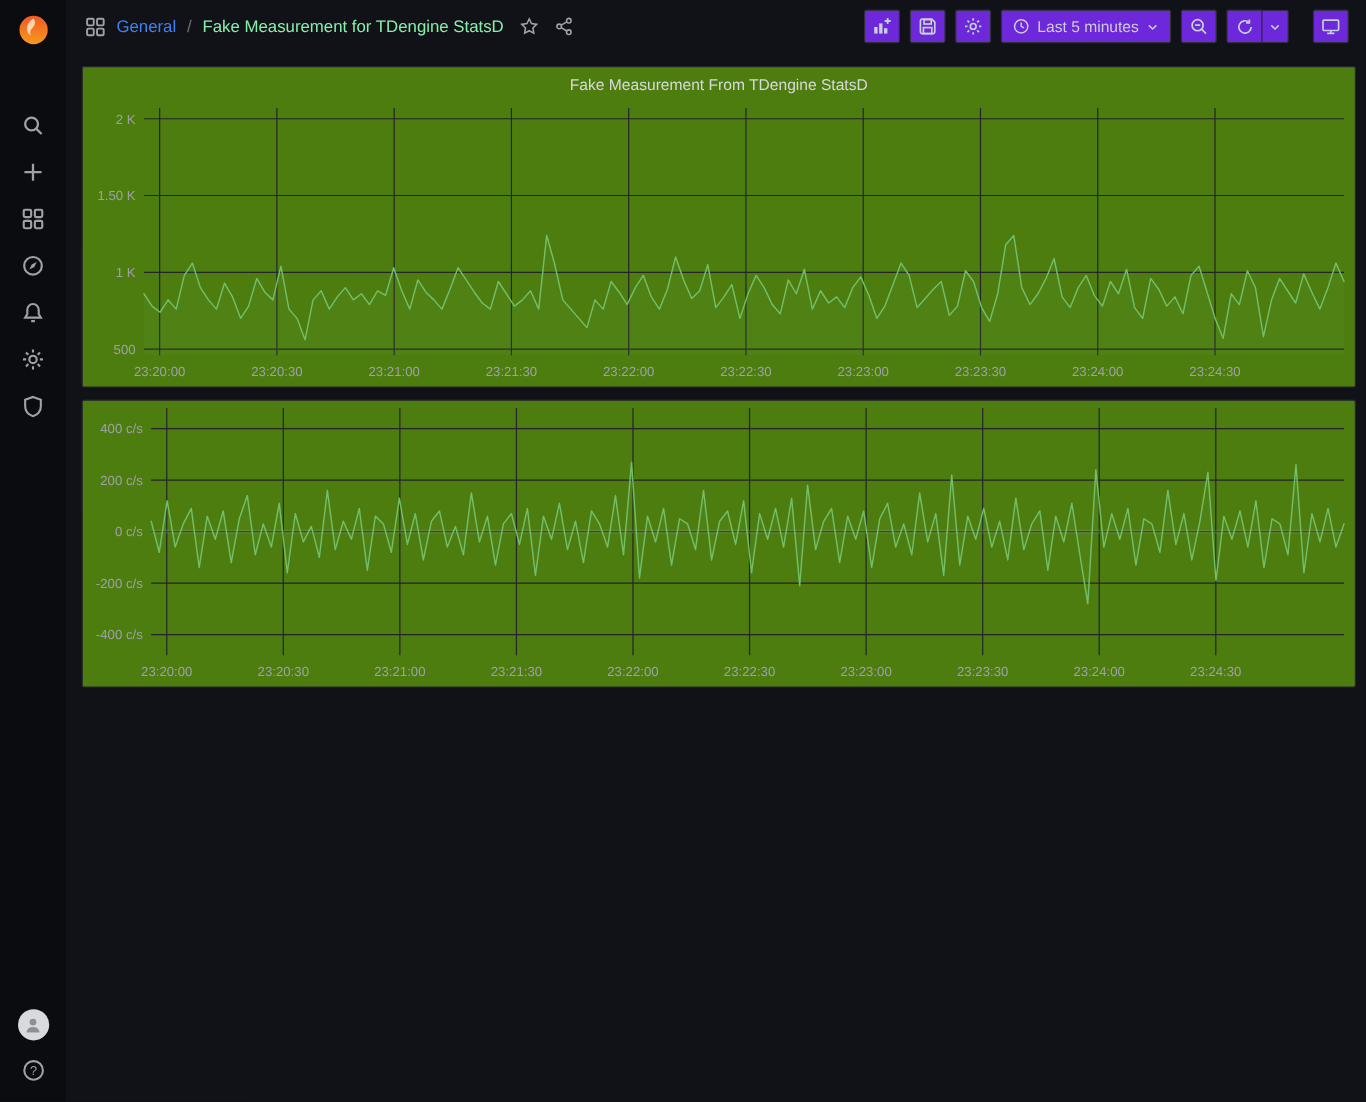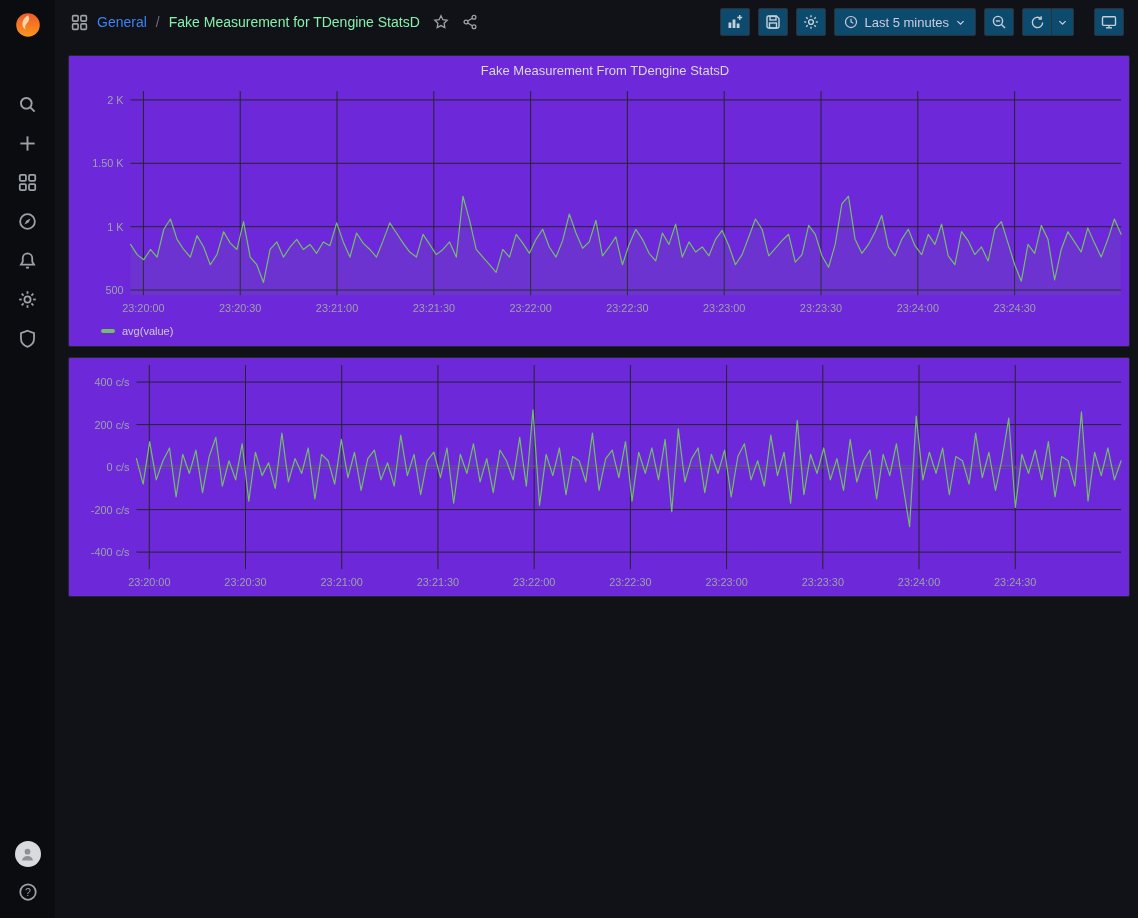--- a/index.html
+++ b/index.html
@@ -36,36 +36,35 @@
   }
   .crumbs { display:flex; align-items:center; gap:9px; }
   .crumb-iconbtn { background:none; border:none; color:#9da2a8; display:flex; align-items:center; cursor:pointer; }
   .crumb-link { color:#3b82f6; font-size:14px; text-decoration:none; cursor:pointer; }
   .crumb-sep { color:#6e7076; font-size:14px; }
   .crumb-title { color:#86efac; font-size:14px; cursor:pointer; }
   .minibtn { background:none; border:none; color:#9da2a8; display:flex; align-items:center; margin-left:4px; cursor:pointer; }
   .topbar-right { margin-left:auto; display:flex; align-items:center; gap:8px; }
   .toolbtn {
     height:28px; min-width:30px; padding:0 6px;
-    background:#0c4a6e; border:1px solid #2e3036; border-radius:2px;
+    background:#6d28d9; border:1px solid #2e3036; border-radius:2px;
     color:#c7d0d9; display:flex; align-items:center; justify-content:center; gap:6px; cursor:pointer;
     font-family:"Liberation Sans", sans-serif;
   }
   .timepicker { padding:0 9px; font-size:13px; color:#ccccdc; }
   .btn-group { display:flex; }
   .btn-group .toolbtn:first-child { border-top-right-radius:0; border-bottom-right-radius:0; }
   .btn-group .toolbtn:last-child { border-left:none; border-top-left-radius:0; border-bottom-left-radius:0; min-width:22px; padding:0 3px; }
   .kiosk { margin-left:12px; }
 
   
   .content { padding:11px 8px 8px 13px; overflow:hidden; }
   .panel {
-    background:#6d28d9; border:1px solid #25272d; border-radius:2px;
+    background:#4d7c0f; border:1px solid #25272d; border-radius:2px;
     margin-bottom:10px;
-    padding-left:12px;
   }
   .panel-title {
     height:28px; display:flex; align-items:center; justify-content:center;
     color:#d8d9da; font-size:13px; font-weight:500; cursor:pointer;
   }
   .chart { width:100%; display:block; line-height:0; }
   .legend { display:flex; align-items:center; gap:7px; padding:3px 0 9px 20px; color:#ccccdc; font-size:11px; cursor:pointer; }
   .swatch { width:14px; height:4px; border-radius:2px; background:#73bf69; display:inline-block; }
   svg .tick { fill:#9da2a8; font-size:11px; font-family:"Liberation Sans", sans-serif; }
 </style>
@@ -291,24 +290,20 @@
               <text x="356.18892508143324" y="229" text-anchor="middle" class="tick">23:21:30</text>
               <text x="453.9087947882736" y="229" text-anchor="middle" class="tick">23:22:00</text>
               <text x="551.628664495114" y="229" text-anchor="middle" class="tick">23:22:30</text>
               <text x="649.3485342019544" y="229" text-anchor="middle" class="tick">23:23:00</text>
               <text x="747.0684039087947" y="229" text-anchor="middle" class="tick">23:23:30</text>
               <text x="844.7882736156351" y="229" text-anchor="middle" class="tick">23:24:00</text>
               <text x="942.5081433224756" y="229" text-anchor="middle" class="tick">23:24:30</text>
               <polygon points="50.0,212.0 50.0,160.8 56.7,171.1 63.4,176.2 70.1,165.9 76.8,173.6 83.6,145.5 90.3,135.2 97.0,155.7 103.7,165.9 110.4,173.6 117.1,151.9 123.8,163.4 130.5,181.3 137.2,171.1 144.0,148.0 150.7,159.5 157.4,165.9 164.1,137.8 170.8,173.6 177.5,181.3 184.2,199.2 190.9,165.9 197.7,158.3 204.4,173.6 211.1,163.4 217.8,155.7 224.5,165.9 231.2,160.8 237.9,169.8 244.6,158.3 251.3,162.1 258.1,139.1 264.8,158.3 271.5,173.6 278.2,149.3 284.9,159.5 291.6,165.9 298.3,173.6 305.0,157.0 311.7,139.1 318.5,149.3 325.2,159.5 331.9,168.5 338.6,173.6 345.3,150.6 352.0,160.8 358.7,171.1 365.4,165.9 372.1,158.3 378.9,173.6 385.6,112.2 392.3,136.5 399.0,165.9 405.7,173.6 412.4,181.3 419.1,189.0 425.8,165.9 432.6,173.6 439.3,150.6 446.0,159.5 452.7,169.8 459.4,155.7 466.1,145.5 472.8,163.4 479.5,173.6 486.2,157.0 493.0,130.1 499.7,149.3 506.4,164.7 513.1,158.3 519.8,136.5 526.5,172.3 533.2,163.4 539.9,153.1 546.6,181.3 553.4,160.8 560.1,145.5 566.8,155.7 573.5,169.8 580.2,177.5 586.9,149.3 593.6,160.8 600.3,140.3 607.0,173.6 613.8,158.3 620.5,168.5 627.2,163.4 633.9,172.3 640.6,155.7 647.3,146.7 654.0,162.1 660.7,181.3 667.4,171.1 674.2,153.1 680.9,135.2 687.6,145.5 694.3,172.3 701.0,164.7 707.7,157.0 714.4,150.6 721.1,178.7 727.9,171.1 734.6,141.6 741.3,150.6 748.0,172.3 754.7,183.9 761.4,160.8 768.1,119.9 774.8,112.2 781.5,155.7 788.3,169.8 795.0,160.8 801.7,148.0 808.4,131.4 815.1,163.4 821.8,172.3 828.5,155.7 835.2,145.5 841.9,162.1 848.7,171.1 855.4,150.6 862.1,160.8 868.8,140.3 875.5,172.3 882.2,181.3 888.9,148.0 895.6,157.0 902.3,171.1 909.1,163.4 915.8,177.5 922.5,145.5 929.2,137.8 935.9,159.5 942.6,181.3 949.3,197.9 956.0,160.8 962.8,169.8 969.5,141.6 976.2,155.7 982.9,196.6 989.6,165.9 996.3,148.0 1003.0,158.3 1009.7,168.5 1016.4,144.2 1023.2,159.5 1029.9,173.6 1036.6,155.7 1043.3,135.2 1050.0,150.6 1050.0,212.0" fill="#73bf69" opacity="0.08"></polygon>
               <polyline points="50.0,160.8 56.7,171.1 63.4,176.2 70.1,165.9 76.8,173.6 83.6,145.5 90.3,135.2 97.0,155.7 103.7,165.9 110.4,173.6 117.1,151.9 123.8,163.4 130.5,181.3 137.2,171.1 144.0,148.0 150.7,159.5 157.4,165.9 164.1,137.8 170.8,173.6 177.5,181.3 184.2,199.2 190.9,165.9 197.7,158.3 204.4,173.6 211.1,163.4 217.8,155.7 224.5,165.9 231.2,160.8 237.9,169.8 244.6,158.3 251.3,162.1 258.1,139.1 264.8,158.3 271.5,173.6 278.2,149.3 284.9,159.5 291.6,165.9 298.3,173.6 305.0,157.0 311.7,139.1 318.5,149.3 325.2,159.5 331.9,168.5 338.6,173.6 345.3,150.6 352.0,160.8 358.7,171.1 365.4,165.9 372.1,158.3 378.9,173.6 385.6,112.2 392.3,136.5 399.0,165.9 405.7,173.6 412.4,181.3 419.1,189.0 425.8,165.9 432.6,173.6 439.3,150.6 446.0,159.5 452.7,169.8 459.4,155.7 466.1,145.5 472.8,163.4 479.5,173.6 486.2,157.0 493.0,130.1 499.7,149.3 506.4,164.7 513.1,158.3 519.8,136.5 526.5,172.3 533.2,163.4 539.9,153.1 546.6,181.3 553.4,160.8 560.1,145.5 566.8,155.7 573.5,169.8 580.2,177.5 586.9,149.3 593.6,160.8 600.3,140.3 607.0,173.6 613.8,158.3 620.5,168.5 627.2,163.4 633.9,172.3 640.6,155.7 647.3,146.7 654.0,162.1 660.7,181.3 667.4,171.1 674.2,153.1 680.9,135.2 687.6,145.5 694.3,172.3 701.0,164.7 707.7,157.0 714.4,150.6 721.1,178.7 727.9,171.1 734.6,141.6 741.3,150.6 748.0,172.3 754.7,183.9 761.4,160.8 768.1,119.9 774.8,112.2 781.5,155.7 788.3,169.8 795.0,160.8 801.7,148.0 808.4,131.4 815.1,163.4 821.8,172.3 828.5,155.7 835.2,145.5 841.9,162.1 848.7,171.1 855.4,150.6 862.1,160.8 868.8,140.3 875.5,172.3 882.2,181.3 888.9,148.0 895.6,157.0 902.3,171.1 909.1,163.4 915.8,177.5 922.5,145.5 929.2,137.8 935.9,159.5 942.6,181.3 949.3,197.9 956.0,160.8 962.8,169.8 969.5,141.6 976.2,155.7 982.9,196.6 989.6,165.9 996.3,148.0 1003.0,158.3 1009.7,168.5 1016.4,144.2 1023.2,159.5 1029.9,173.6 1036.6,155.7 1043.3,135.2 1050.0,150.6" fill="none" stroke="#73bf69" stroke-width="1.2" stroke-linejoin="round" stroke-linecap="round"></polyline>
             </svg></div>
-        <div class="legend">
-          <span class="swatch" style="background: rgb(115, 191, 105);"></span>
-          <span>avg(value)</span>
-        </div>
       </section>
 
       <section class="panel">
         <div class="chart"><svg viewBox="0 0 1058 238" width="100%" height="238">
               <line x1="68.95114006514657" y1="6" x2="68.95114006514657" y2="212" stroke="#23252b" stroke-width="1"></line>
               <line x1="166.08469055374593" y1="6" x2="166.08469055374593" y2="212" stroke="#23252b" stroke-width="1"></line>
               <line x1="263.2182410423453" y1="6" x2="263.2182410423453" y2="212" stroke="#23252b" stroke-width="1"></line>
               <line x1="360.35179153094464" y1="6" x2="360.35179153094464" y2="212" stroke="#23252b" stroke-width="1"></line>
               <line x1="457.48534201954396" y1="6" x2="457.48534201954396" y2="212" stroke="#23252b" stroke-width="1"></line>
               <line x1="554.6188925081433" y1="6" x2="554.6188925081433" y2="212" stroke="#23252b" stroke-width="1"></line>

